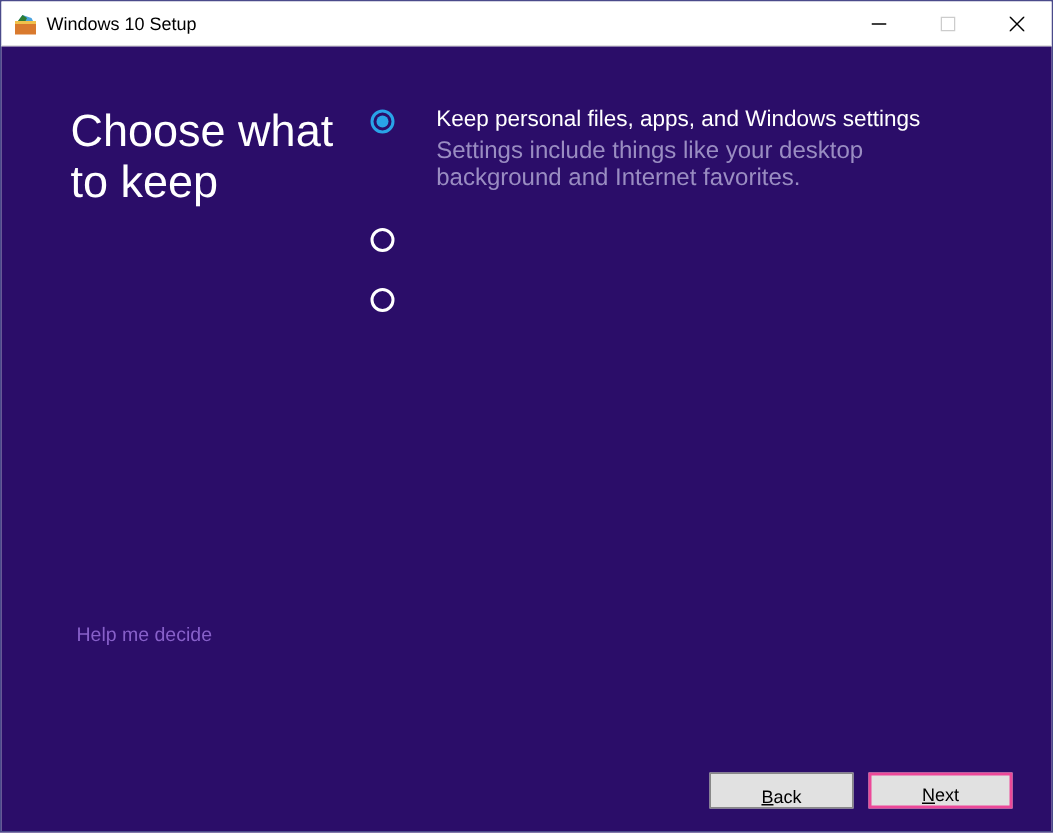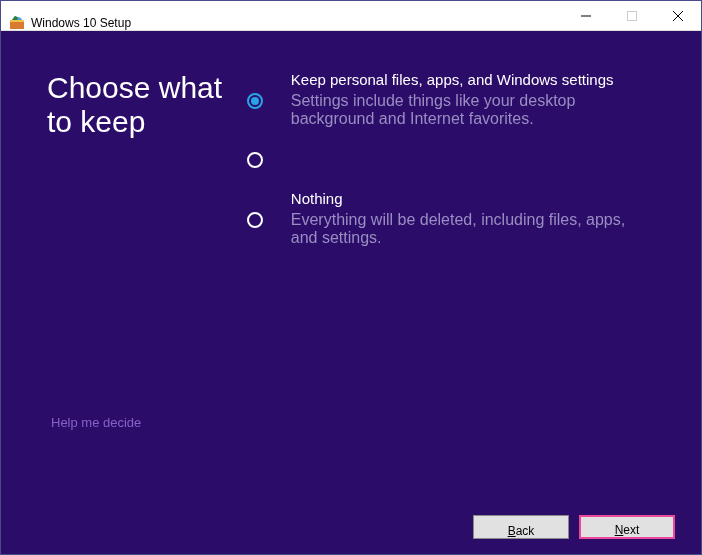--- a/index.html
+++ b/index.html
@@ -14,21 +14,21 @@
       width: 702px;
       height: 555px;
       border: 1px solid #4a4a8a;
       display: flex;
       flex-direction: column;
     }
     .titlebar {
       height: 30px;
       background: #fff;
       display: flex;
-      align-items: flex-end;
+      align-items: center;
       padding-left: 8px;
       border-bottom: 1px solid #e0e0e0;
     }
     .titlebar-icon {
       width: 16px;
       height: 16px;
       margin-right: 6px;
       display: inline-flex;
       align-items: center;
       justify-content: center;
@@ -61,21 +61,21 @@
       flex-direction: row;
       position: relative;
     }
     .heading {
       font-size: 30px;
       font-weight: 300;
       color: #fff;
       margin-bottom: 38px;
     }
     .options { display: flex; flex-direction: column; gap: 22px; }
-    .option { display: flex; align-items: center; gap: 28px; }
+    .option { display: flex; align-items: flex-start; gap: 28px; }
     .radio {
       width: 16px;
       height: 16px;
       border: 2px solid #fff;
       border-radius: 50%;
       margin-top: 2px;
       flex-shrink: 0;
       display: flex;
       align-items: center;
       justify-content: center;
@@ -168,24 +168,20 @@
         <div class="option-text">
           <span class="option-label">Keep personal files, apps, and Windows settings</span>
           <span class="option-desc">Settings include things like your desktop background and Internet favorites.</span>
         </div>
       </div>
       <div class="option">
         <span class="radio"></span>
       </div>
       <div class="option">
         <span class="radio"></span>
-        <div class="option-text">
-          <span class="option-label">Nothing</span>
-          <span class="option-desc">Everything will be deleted, including files, apps, and settings.</span>
-        </div>
       </div>
     </div>
 
     <a class="help-link">Help me decide</a>
   </div>
 
   <div class="footer">
     <button class="btn">
       <span class="btn-text"><span class="ul">B</span><span>ack</span></span>
     </button>

